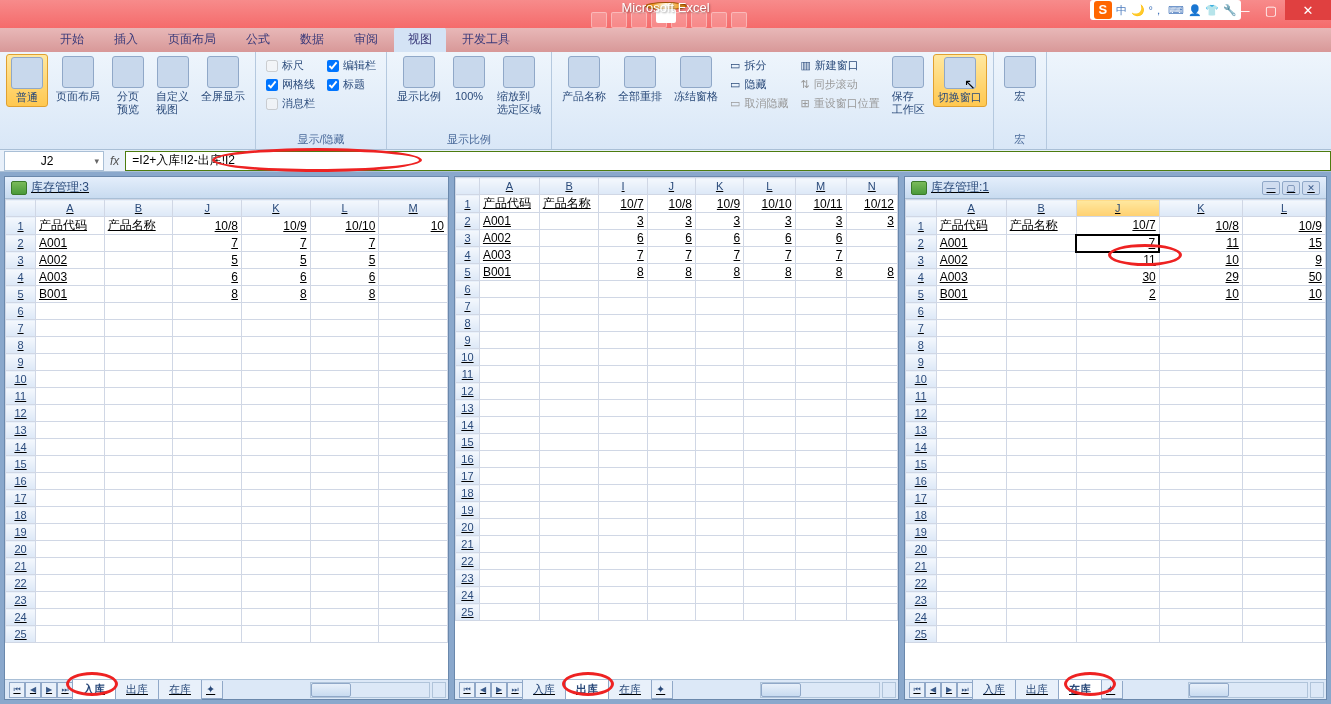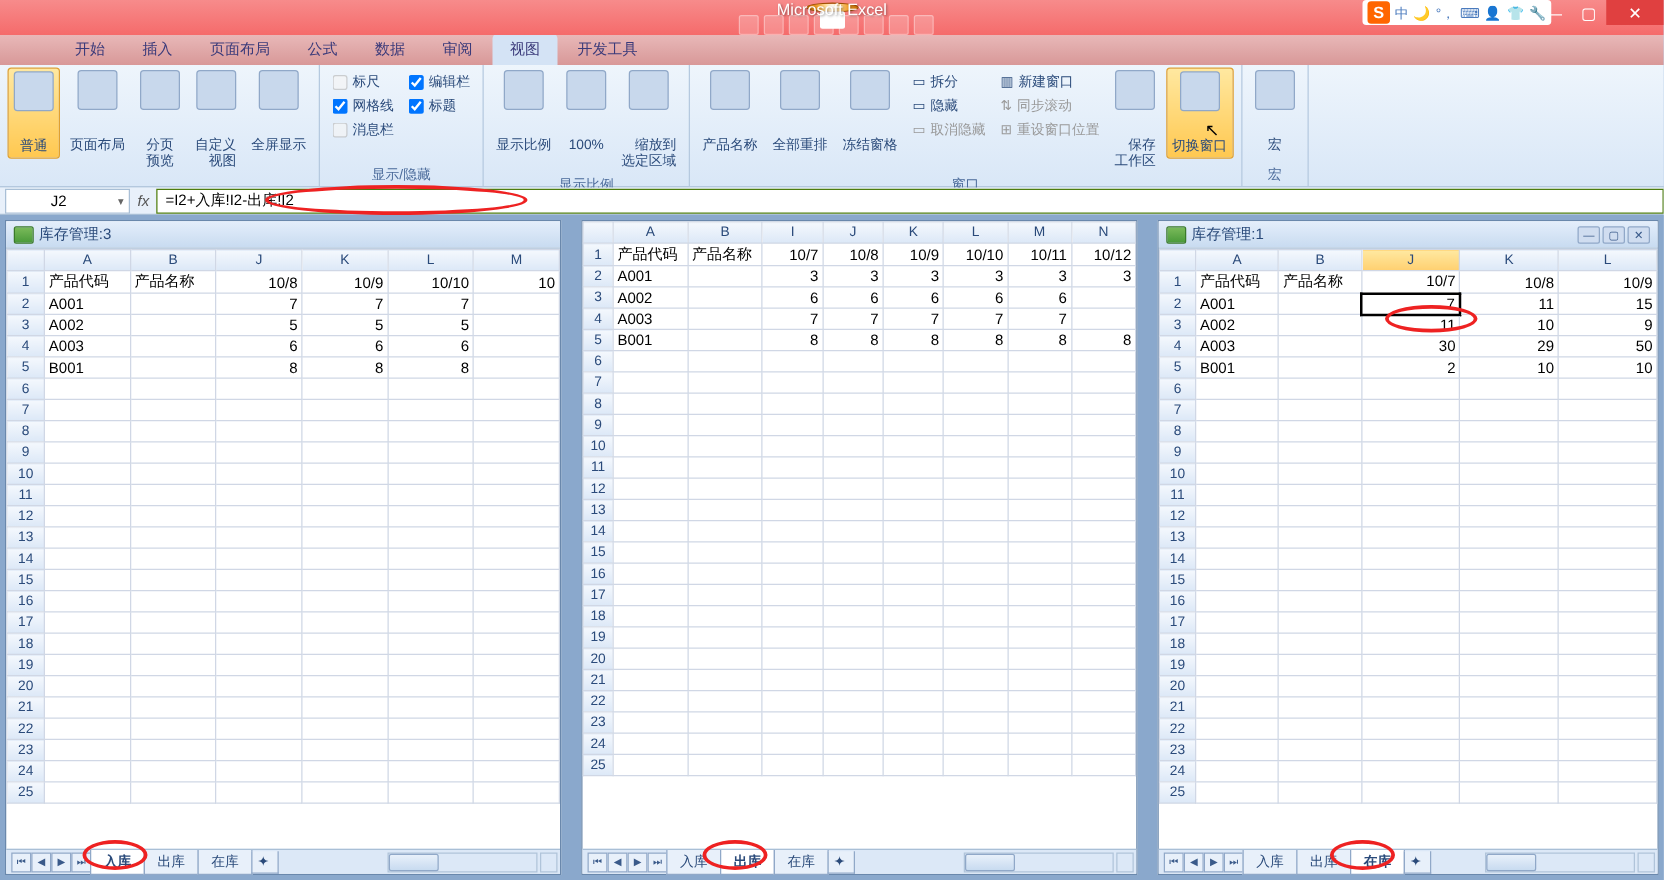--- a/index.html
+++ b/index.html
@@ -25,35 +25,35 @@
 .tab.active { background: #d4e3f5; border-radius: 4px 4px 0 0; color: #3a3a7a; }
 
 
 .ribbon { height: 98px; background: linear-gradient(#eef5fc, #d9e7f7); border-bottom: 1px solid #a9bfd6; display: flex; }
 .ribbon-group { border-right: 1px solid #b5c9df; padding: 2px 6px 0; display: flex; flex-direction: column; justify-content: space-between; }
 .ribbon-group-label { text-align: center; font-size: 11px; color: #4a6a9a; padding: 2px 0; }
 .ribbon-controls { display: flex; gap: 4px; flex: 1; align-items: flex-start; }
 .big-btn { display: flex; flex-direction: column; align-items: center; padding: 2px 4px; cursor: pointer; min-width: 38px; }
 .big-btn.active { background: linear-gradient(#ffe8a0, #ffc850); border: 1px solid #e0a030; border-radius: 3px; }
 .big-btn-icon { width: 32px; height: 32px; background: #c8d8ec; border: 1px solid #90a8c8; border-radius: 3px; margin-bottom: 2px; }
-.big-btn-label { font-size: 11px; color: #2a4a7a; text-align: right; line-height: 1.2; margin-top: 20px; }
+.big-btn-label { font-size: 11px; color: #2a4a7a; text-align: left; line-height: 1.2; }
 .check-col { display: flex; flex-direction: column; gap: 4px; padding: 4px 4px 0; }
 .check-row { display: flex; align-items: center; gap: 4px; font-size: 11px; color: #2a4a7a; white-space: nowrap; }
 .check-row input { width: 12px; height: 12px; }
 
 
 .formula-bar { height: 22px; background: #e8f0fa; border-bottom: 1px solid #a9bfd6; display: flex; align-items: center; }
 .name-box { width: 100px; height: 20px; background: #fff; border: 1px solid #a9bfd6; margin-left: 4px; padding: 0 20px 0 6px; font-size: 12px; display: flex; align-items: center; justify-content: center; position: relative; }
 .name-box::after { content: "▾"; position: absolute; right: 4px; color: #666; font-size: 9px; }
 .fx-btn { padding: 0 6px; color: #555; font-style: italic; font-size: 12px; }
 .formula-input { flex: 1; height: 20px; background: #fff; border: 1px solid #4d7c0f; padding: 0 6px; font-size: 12px; display: flex; align-items: center; }
 .red-oval { position: absolute; border: 3px solid #ee2222; border-radius: 50%; pointer-events: none; z-index: 100; }
 
 
-.mdi { position: absolute; top: 172px; left: 0; right: 0; bottom: 0; background: #8aa8cc; display: flex; gap: 16px; padding: 4px; }
+.mdi { position: absolute; top: 172px; left: 0; right: 0; bottom: 0; background: #8aa8cc; display: flex; gap: 5px; padding: 4px; text-decoration: underline; }
 .wb-window { background: #fff; border: 1px solid #6a88ac; display: flex; flex-direction: column; position: relative; }
 .wb1 { width: 445px; }
 .wb2 { width: 445px; }
 .wb3 { flex: 1; }
 .wb-title { height: 22px; background: linear-gradient(#e4eefb, #c8dbf0); border-bottom: 1px solid #a9bfd6; display: flex; align-items: center; padding: 0 6px; font-size: 12px; color: #2a4a7a; gap: 4px; }
 .wb-title .wicon { width: 16px; height: 14px; background: linear-gradient(#7aba5a, #4a9a3a); border: 1px solid #3a7a2a; border-radius: 2px; }
 .wb-title .wctrls { margin-left: auto; display: flex; gap: 2px; }
 .wb-title .wctrl { width: 18px; height: 14px; background: #d0ddf0; border: 1px solid #90a8c8; border-radius: 2px; text-align: center; font-size: 9px; line-height: 12px; color: #3a5a8a; }
 
 
@@ -223,21 +223,20 @@
           <div class="big-btn-icon"></div>
           <div class="big-btn-label" style="white-space:pre">保存
 工作区</div>
         </div>
       <div class="big-btn active" style="position:relative">
           <div class="big-btn-icon"></div>
           <div class="big-btn-label">切换窗口</div>
           <span style="position:absolute;bottom:14px;right:10px;font-size:14px;color:#000">↖</span>
         </div>
     </div>
-    <div class="ribbon-group-label">窗口</div>
   </div>
   <div class="ribbon-group">
     <div class="ribbon-controls">
       <div class="big-btn">
           <div class="big-btn-icon"></div>
           <div class="big-btn-label">宏</div>
         </div>
     </div>
     <div class="ribbon-group-label">宏</div>
   </div>

